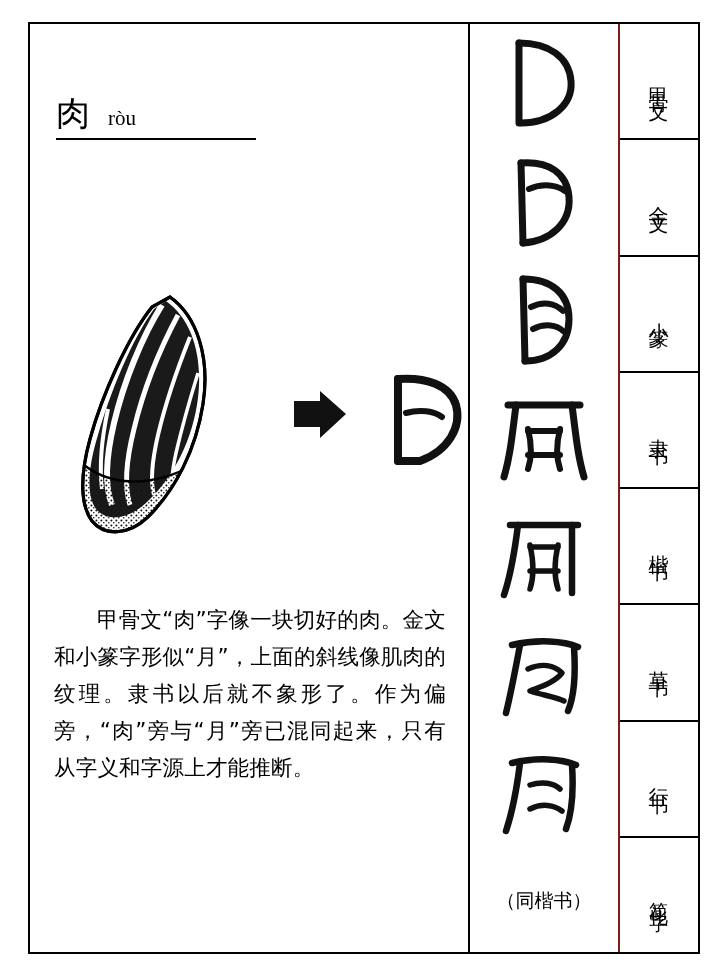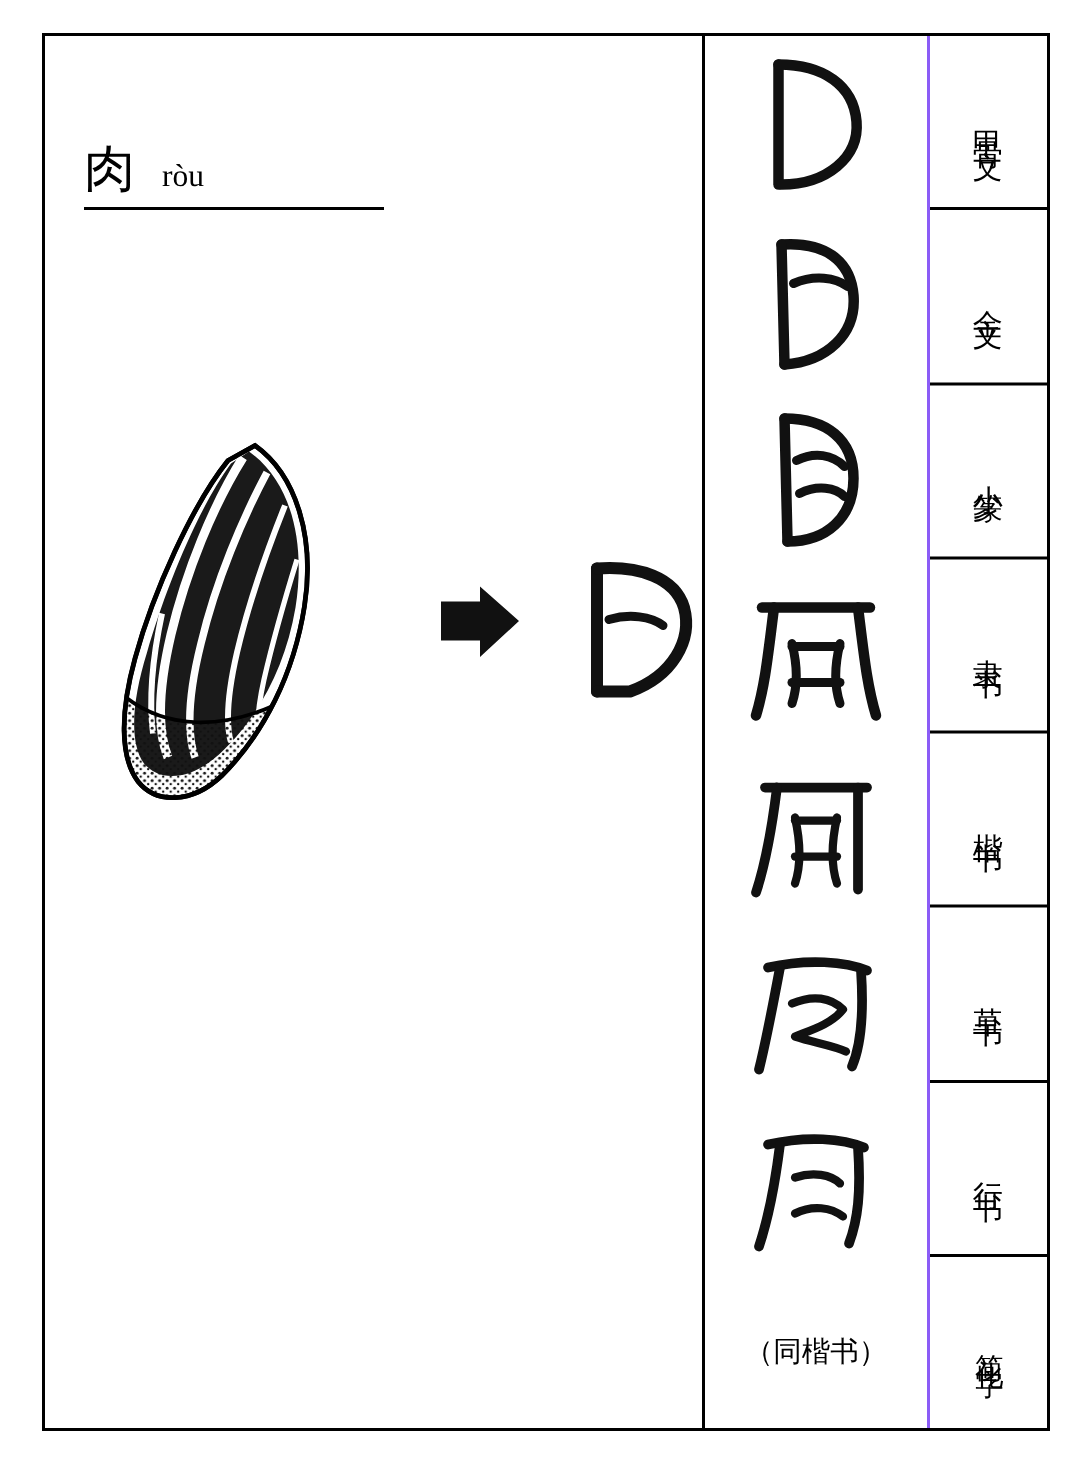--- a/index.html
+++ b/index.html
@@ -109,21 +109,21 @@
     line-height: 1.72;
     text-align: justify;
     text-indent: 2em;
     letter-spacing: 0.2px;
   }
 
   
   .evolution-pane {
     position: relative;
     width: 150px;
-    border-right: 2px solid #8b5cf6;
+    border-right: 2px solid #7f1d1d;
     box-sizing: border-box;
     display: flex;
     flex-direction: column;
     align-items: center;
   }
   .evo-item {
     height: 118px;
     width: 100%;
     display: flex;
     align-items: center;
@@ -215,20 +215,21 @@
           <path d="M4,12 L30,12 L30,2 L56,25 L30,49 L30,38 L4,38 Z" fill="#111"></path>
         </svg>
 
         <svg class="seal-glyph" viewBox="0 0 90 100">
           <path d="M18,10 L18,92" stroke="#111" stroke-width="8" fill="none" stroke-linecap="round"></path>
           <path d="M18,10 C46,8 70,16 76,36 C82,58 68,82 40,92 L18,92" stroke="#111" stroke-width="8" fill="none" stroke-linecap="round" stroke-linejoin="round"></path>
           <path d="M26,44 C40,40 54,42 62,48" stroke="#111" stroke-width="6" fill="none" stroke-linecap="round"></path>
         </svg>
       </div>
 
+      <div class="explanation">甲骨文“肉”字像一块切好的肉。金文和小篆字形似“月”，上面的斜线像肌肉的纹理。隶书以后就不象形了。作为偏旁，“肉”旁与“月”旁已混同起来，只有从字义和字源上才能推断。</div>
     </div>
 
     <div class="evolution-pane">
 
       <div class="evo-item">
         <svg width="78" height="96" viewBox="0 0 78 96">
           <path d="M14,8 L14,88" stroke="#111" stroke-width="7" fill="none" stroke-linecap="round"></path>
           <path d="M14,8 C44,8 64,22 66,46 C68,70 46,88 16,88" stroke="#111" stroke-width="7" fill="none" stroke-linecap="round"></path>
         </svg>
       </div>

